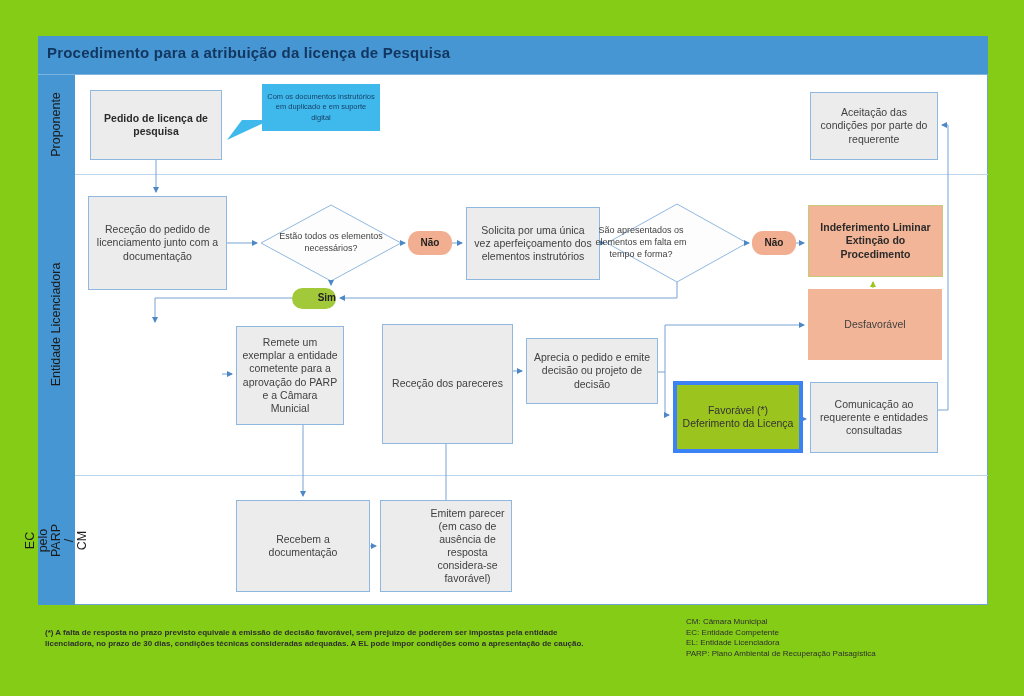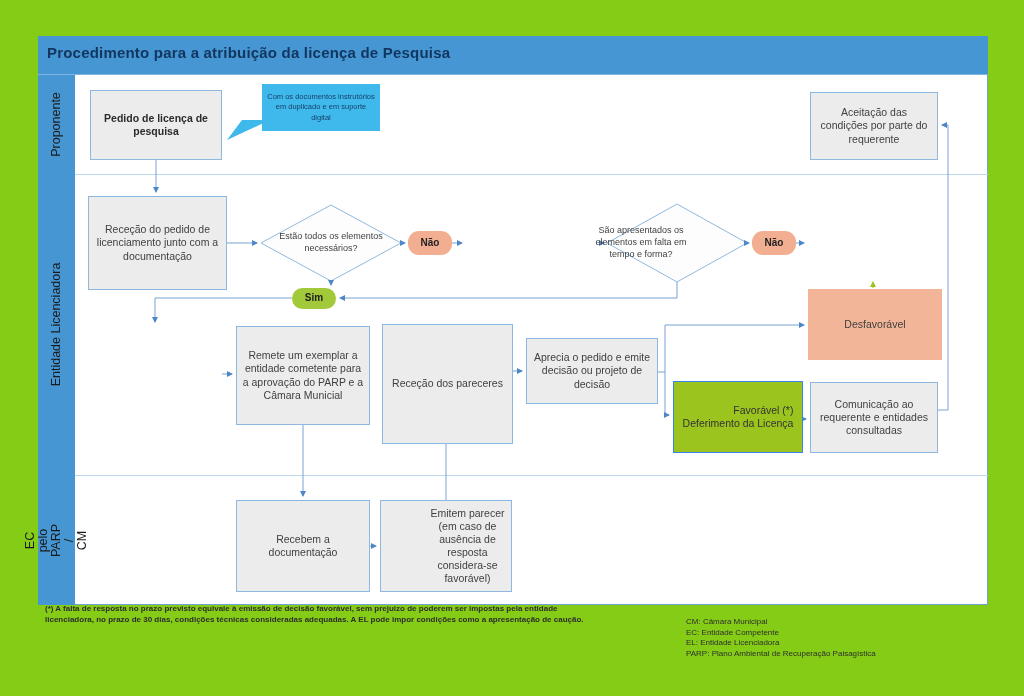--- a/index.html
+++ b/index.html
@@ -18,30 +18,30 @@
   .divider { position:absolute; height:1px; background:#BDD7EE; z-index:1; }
 
   svg.wires { position:absolute; left:0; top:0; width:1024px; height:696px; z-index:2; }
 
   .node { position:absolute; z-index:3; display:flex; align-items:center; justify-content:center;
           text-align:center; font-size:10.5px; line-height:1.25; color:#3F3F3F; white-space:pre-line; }
   .box { background:#ECECEC; border:1px solid #8FB8E0; padding:2px 5px; }
   .box.bold { font-weight:bold; color:#2b2b2b; }
   .salmon { background:#F3B597; border:1px solid #C9C97C; }
   .salmon.noborder { border:1px solid #F3B597;align-items:center; }
-  .greenbox { background:#9CC41F; border:1px solid #3b82f6; color:#333;text-align:right; }
+  .greenbox { background:#9CC41F; border:4px solid #3b82f6; color:#333; }
   .pill { border-radius:11px; font-weight:bold; font-size:10px; color:#222; z-index:3; }
   .pill.salmon { border:none; background:#F2AE90; }
-  .pill.green { border:none; background:#A2C939; }
+  .pill.green { border:none; background:#A2C939;justify-content:flex-end; }
   .diamond-label { position:absolute; z-index:3; display:flex; align-items:center; justify-content:center;
                    text-align:center; font-size:9px; line-height:1.3; color:#3F3F3F; }
   .callout { position:absolute; z-index:4; background:#3FB9EB; color:#17406B; font-size:7.5px;
              line-height:1.35; text-align:center; display:flex; align-items:center; justify-content:center;
              padding:2px 4px; }
-  .footnote { position:absolute; left:45px; top:603px; width:558px; font-size:8px; line-height:11px;
+  .footnote { position:absolute; left:45px; top:627px; width:558px; font-size:8px; line-height:11px;
               color:#2e2e2e; font-weight:600; z-index:3; }
   .legend { position:absolute; left:686px; top:617px; font-size:8px; line-height:10.5px; color:#2e2e2e; z-index:3; }
   .legend div { white-space:nowrap; }
 </style>
 </head>
 <body>
 
 <div class="stage">
 
   <div class="frame"></div>
@@ -115,34 +115,42 @@
 
   <div class="node box" style="left:88px; top:196px; width:139px; height:94px;">
     <span>Receção do pedido de licenciamento junto com a documentação</span>
   </div>
   <div class="diamond-label" style="left:274px; top:221px; width:114px; height:44px;">
     <span>Estão todos os elementos necessários?</span>
   </div>
   <div class="node pill salmon" style="left:408px; top:231px; width:44px; height:24px;">
     <span>Não</span>
   </div>
+  <div class="node box" style="left:466px; top:207px; width:134px; height:73px;">
+    <span>Solicita por uma única vez aperfeiçoamento dos elementos instrutórios</span>
+  </div>
   <div class="diamond-label" style="left:584px; top:219px; width:114px; height:48px;text-align:center;">
     <span>São apresentados os elementos em falta em tempo e forma?</span>
   </div>
   <div class="node pill salmon" style="left:752px; top:231px; width:44px; height:24px;">
     <span>Não</span>
+  </div>
+  <div class="node salmon bold" style="left:808px; top:205px; width:135px; height:72px; font-weight:bold; color:#2b2b2b;">
+    <span>Indeferimento Liminar
+Extinção do
+Procedimento</span>
   </div>
   <div class="node pill green" style="left:292px; top:288px; width:44px; height:21px;">
     <span>Sim</span>
   </div>
   <div class="node salmon noborder" style="left:808px; top:289px; width:134px; height:71px;">
     <span>Desfavorável</span>
   </div>
 
-  <div class="node box" style="left:236px; top:326px; width:134px; height:99px;">
+  <div class="node box" style="left:236px; top:326px; width:108px; height:99px;">
     <span>Remete um exemplar a entidade cometente para a aprovação do PARP e a Câmara Municial</span>
   </div>
   <div class="node box" style="left:382px; top:324px; width:131px; height:120px;">
     <span>Receção dos pareceres</span>
   </div>
   <div class="node box" style="left:526px; top:338px; width:132px; height:66px;">
     <span>Aprecia o pedido e emite decisão ou projeto de decisão</span>
   </div>
   <div class="node greenbox" style="left:673px; top:381px; width:130px; height:72px;">
     <span>Favorável (*)

